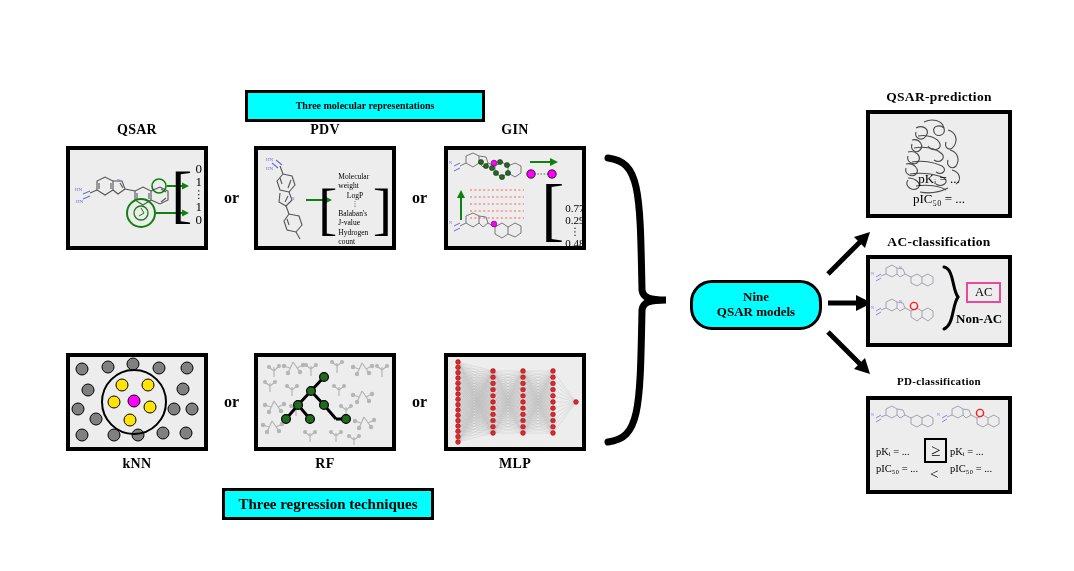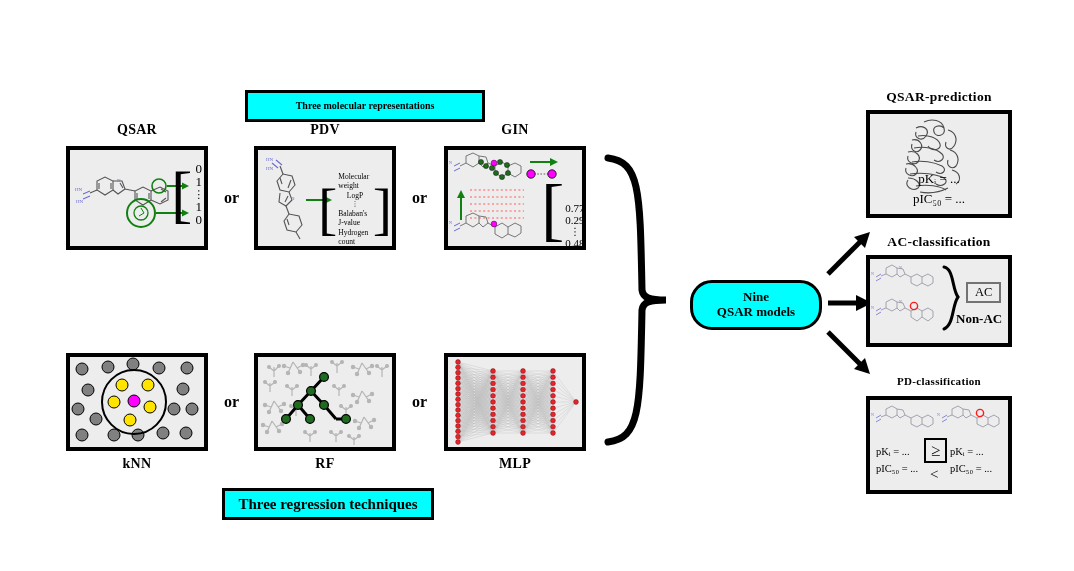--- a/index.html
+++ b/index.html
@@ -940,21 +940,21 @@
         <path d="M35,49 L41,52"></path>
         <path d="M41,52 L41,58 L47,62 L52,58 L52,52 L47,49 Z"></path>
         <path d="M52,52 L58,49 L63,52 L63,58 L58,62 L52,58"></path>
       </g>
       <circle cx="44" cy="47" r="3.6" fill="none" stroke="#ff1a1a" stroke-width="1.4"></circle>
       <text class="ttxt" x="1" y="50" font-size="4" fill="#7d7dd6">N</text>
       <text class="ttxt" x="29" y="44" font-size="4" fill="#7d7dd6">N</text>
 
       <path d="M74,8 C84,10 82,30 88,38 C82,46 84,66 74,70" fill="none" stroke="#000" stroke-width="3" stroke-linecap="round"></path>
     </svg>
-    <div style="position:absolute;left:96px;top:23px;border:2px solid #737373;
+    <div style="position:absolute;left:96px;top:23px;border:2px solid #ec4899;
                 padding:1px 7px;font-size:12.5px;background:#ededed;">
       <span>AC</span>
     </div>
     <div style="position:absolute;left:86px;top:52px;font-size:13px;font-weight:bold;">
       <span>Non-AC</span>
     </div>
   </div>
 
   <div class="caplabel" style="left:866px;top:375px;width:146px;font-size:11px;">PD-classification</div>
   <div class="panel" style="left:866px;top:396px;width:146px;height:98px;">

